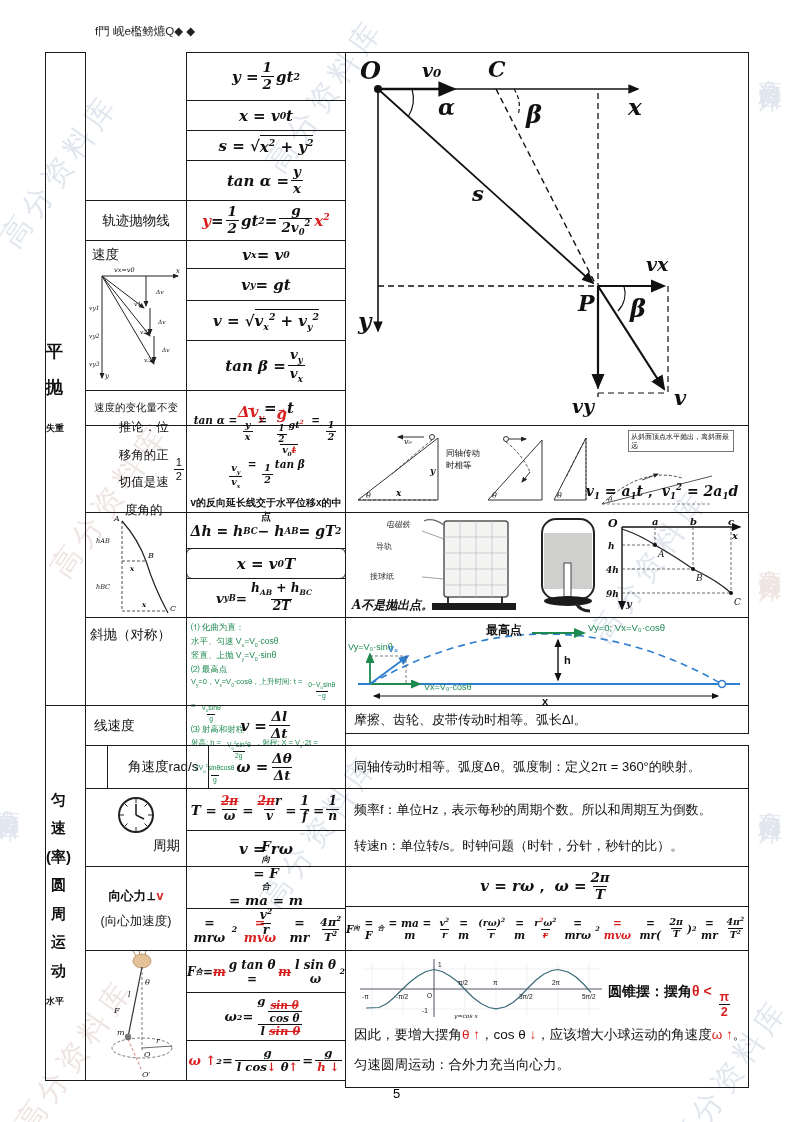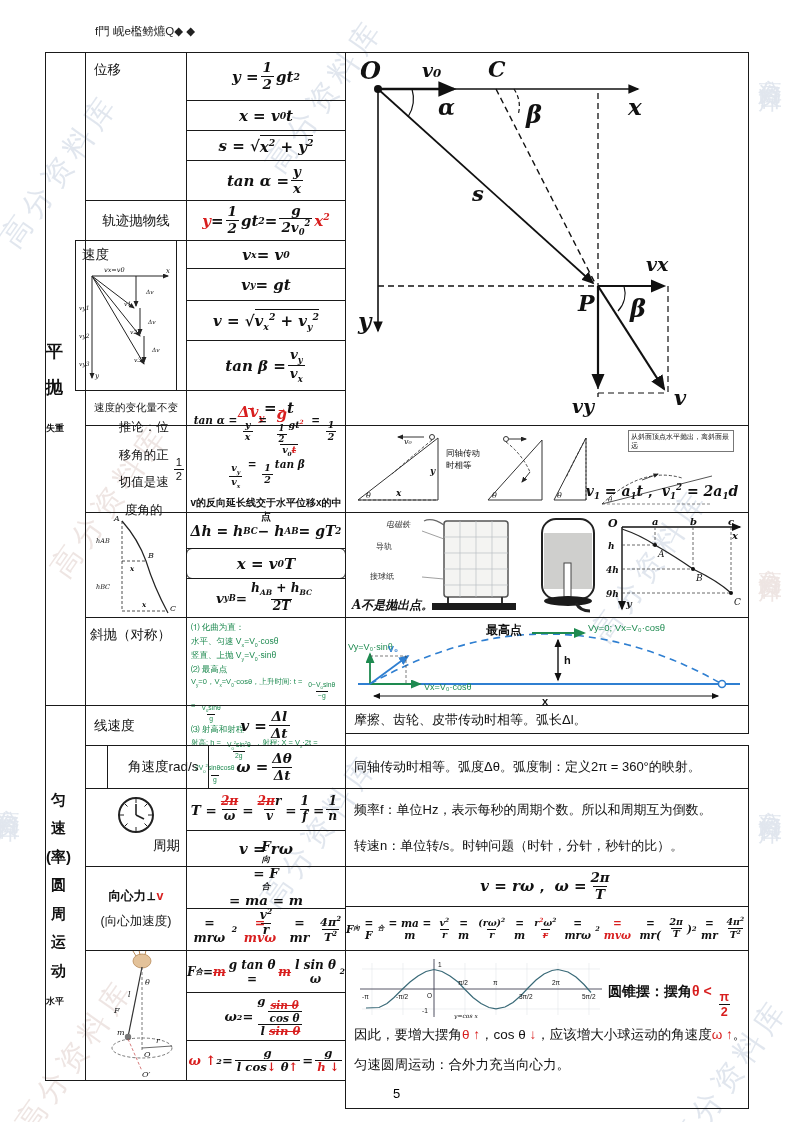--- a/index.html
+++ b/index.html
@@ -59,24 +59,23 @@
     <span style="white-space:pre-line;font-size:15px;">匀
 速
 (率)
 圆
 周
 运
 动</span>
     <span class="ssub" style="margin-top:8px;">水平</span>
   </div>
 
-  <div class="c lb" style="left:85px;top:52px;width:102px;height:149px;align-items:flex-start;justify-content:flex-start;padding:8px;">位移</div>
   <div class="c lb" style="left:85px;top:200px;width:102px;height:41px;">轨迹抛物线</div>
 
-  <div class="c" style="left:75px;top:240px;width:102px;height:151px;flex-direction:column;align-items:flex-start;padding:4px 2px;">
+  <div class="c" style="left:85px;top:240px;width:102px;height:151px;flex-direction:column;align-items:flex-start;padding:4px 2px;">
     <span class="lb" style="padding-left:4px;">速度</span>
     <svg width="98" height="122" viewBox="0 0 98 122">
       <defs>
           <marker id="ar" markerWidth="7" markerHeight="7" refX="5" refY="2.5" orient="auto">
             <path d="M0,0 L6,2.5 L0,5 Z" fill="#222"></path>
           </marker>
         </defs>
       <line x1="14" y1="12" x2="90" y2="12" stroke="#222" stroke-width="1" marker-end="url(#ar)"></line>
       <line x1="14" y1="12" x2="14" y2="114" stroke="#222" stroke-width="1" marker-end="url(#ar)"></line>
       <text x="88" y="9" font-size="7">x</text>
@@ -491,21 +490,21 @@
         <span class="d">l <s class="red">sin θ</s></span>
       </span></div>
   <div class="c fm" style="left:186px;top:1040px;width:160px;height:41px;font-size:13px;"><span class="red">ω ↑</span><sup>2</sup> = <span class="fr">
         <span class="n">g</span>
         <span class="d">l cos<span class="red">↓</span> θ<span class="red">↑</span></span>
       </span> = <span class="fr">
         <span class="n">g</span>
         <span class="d"><span class="red">h ↓</span></span>
       </span></div>
 
-  <div class="c nt" style="left:345px;top:950px;width:404px;height:159px;display:block;padding:4px 8px;">
+  <div class="c nt" style="left:345px;top:950px;width:404px;height:138px;display:block;padding:4px 8px;">
     <svg width="252" height="64" viewBox="0 0 252 64" style="vertical-align:top;">
       <g stroke="#e3e6ea" stroke-width=".6">
         <line x1="18" y1="8" x2="18" y2="60"></line>
           <line x1="49" y1="8" x2="49" y2="60"></line>
           <line x1="80" y1="8" x2="80" y2="60"></line>
         <line x1="111" y1="8" x2="111" y2="60"></line>
           <line x1="142" y1="8" x2="142" y2="60"></line>
           <line x1="173" y1="8" x2="173" y2="60"></line>
         <line x1="204" y1="8" x2="204" y2="60"></line>
           <line x1="235" y1="8" x2="235" y2="60"></line>

